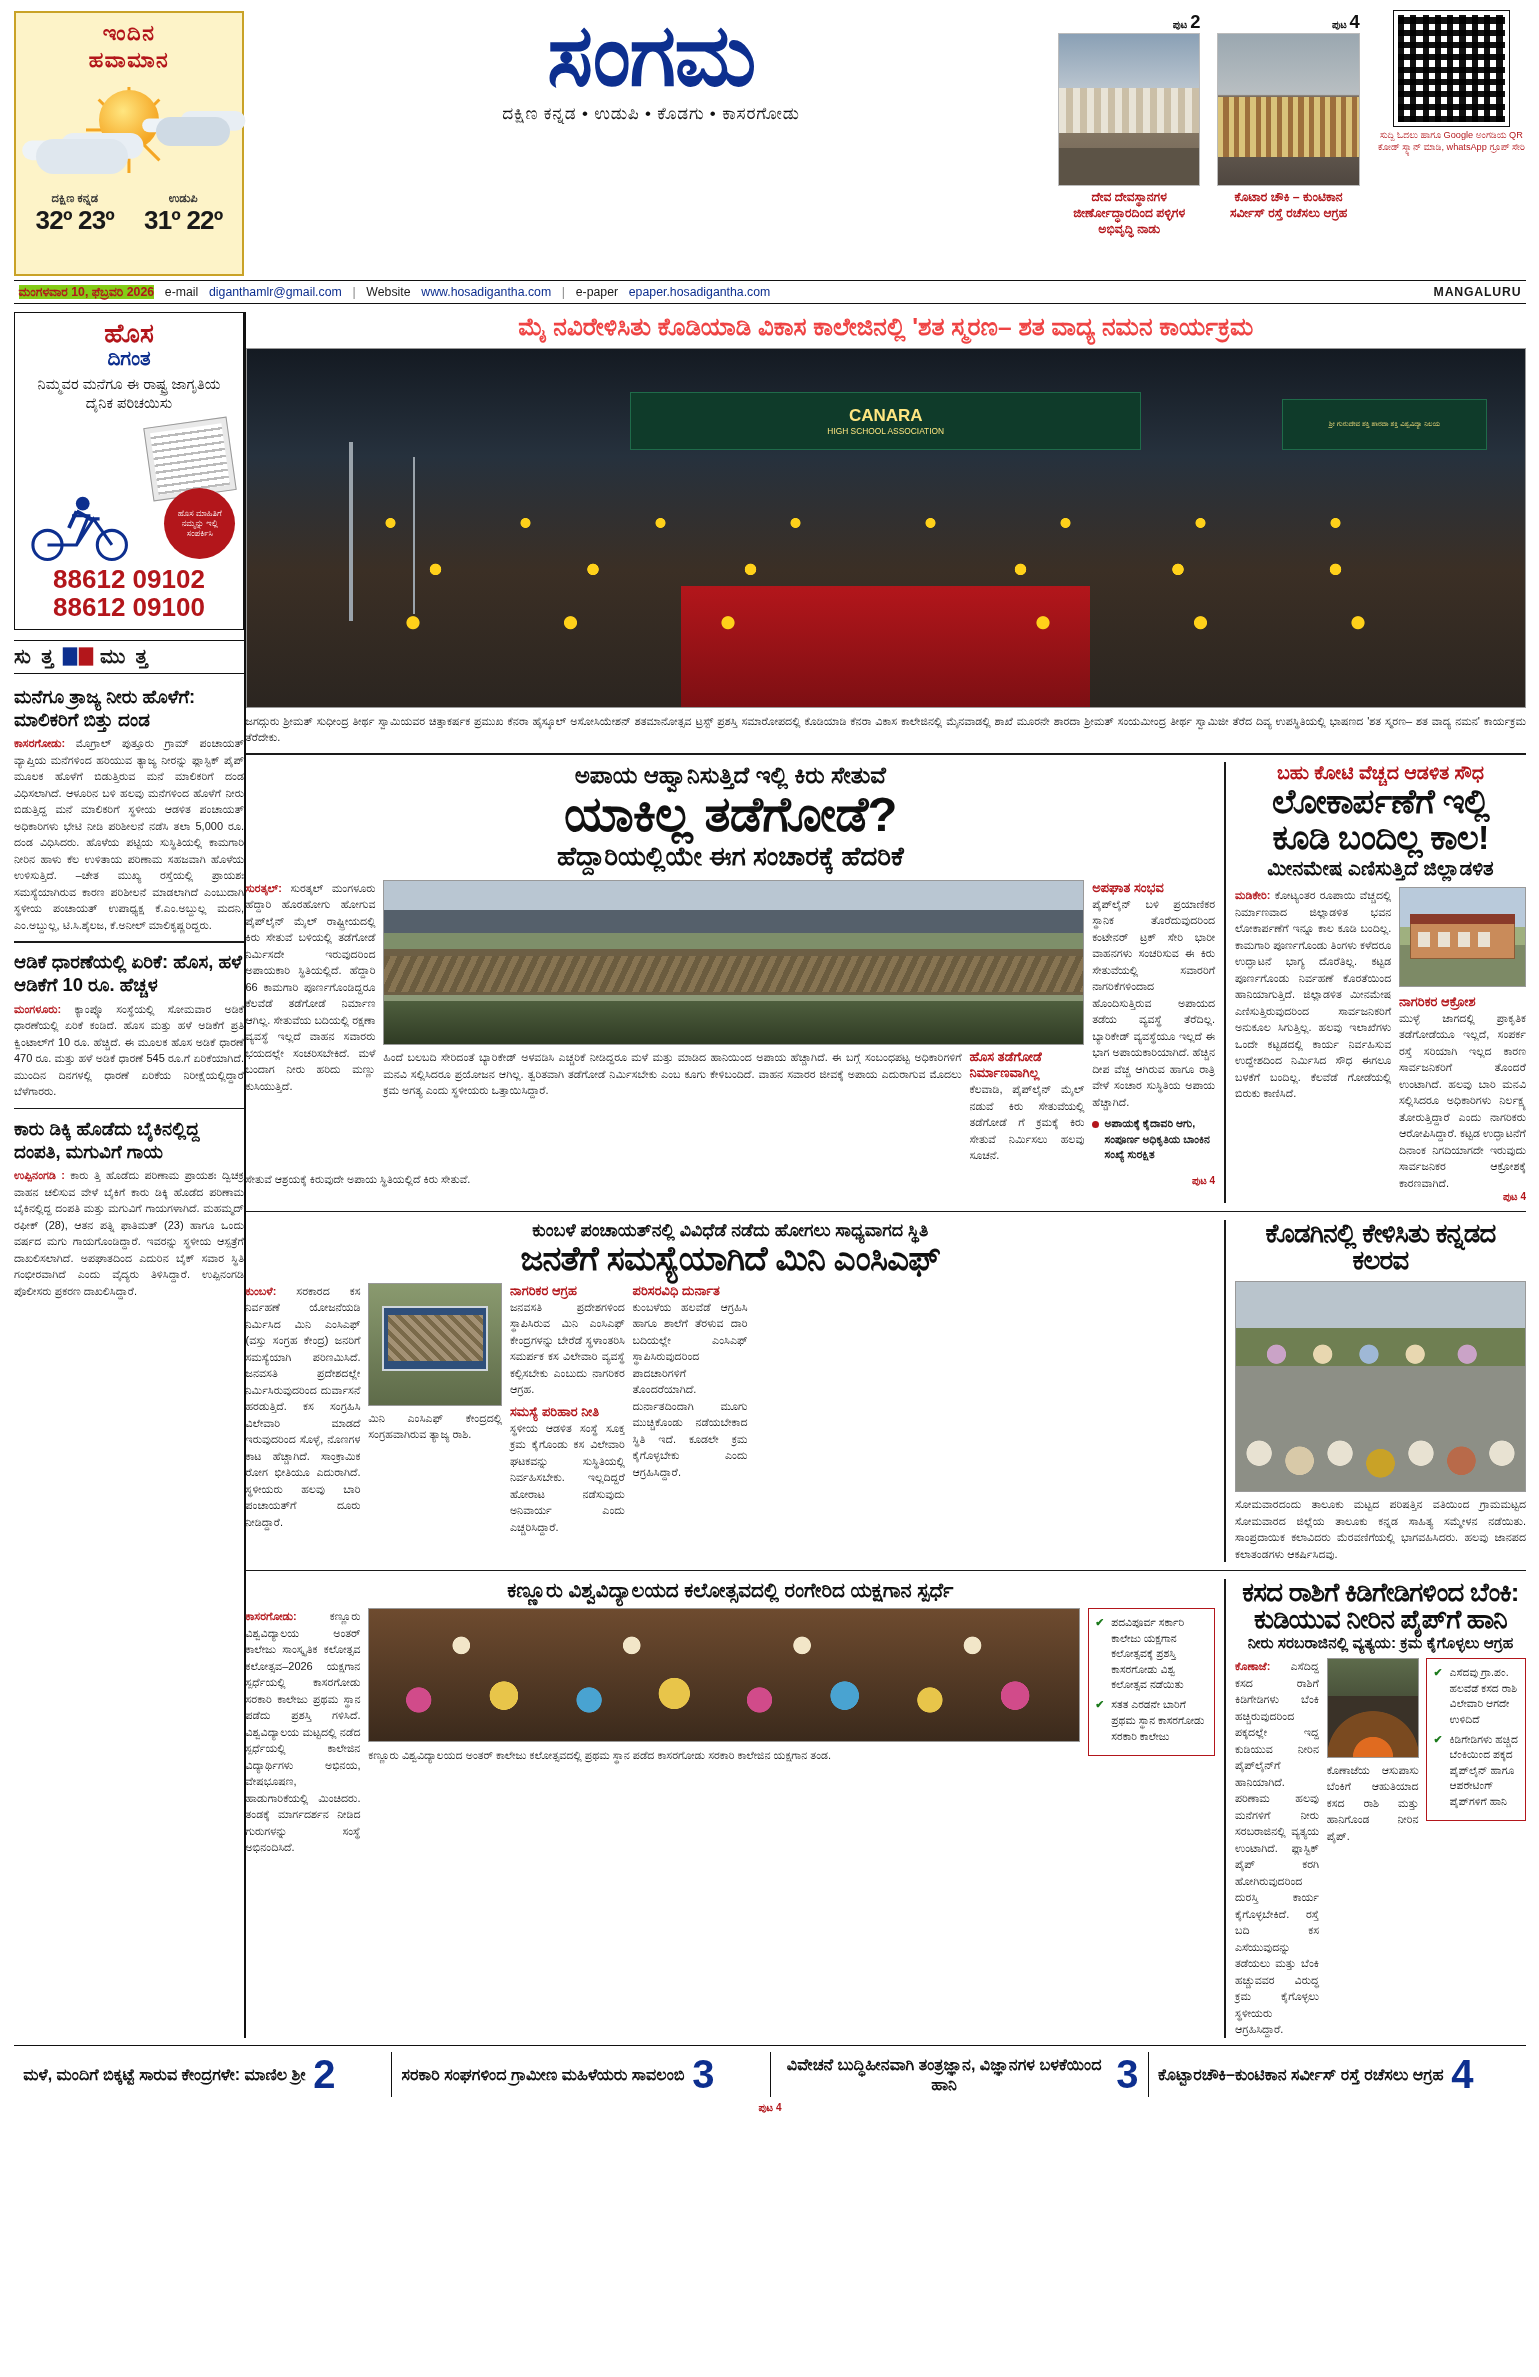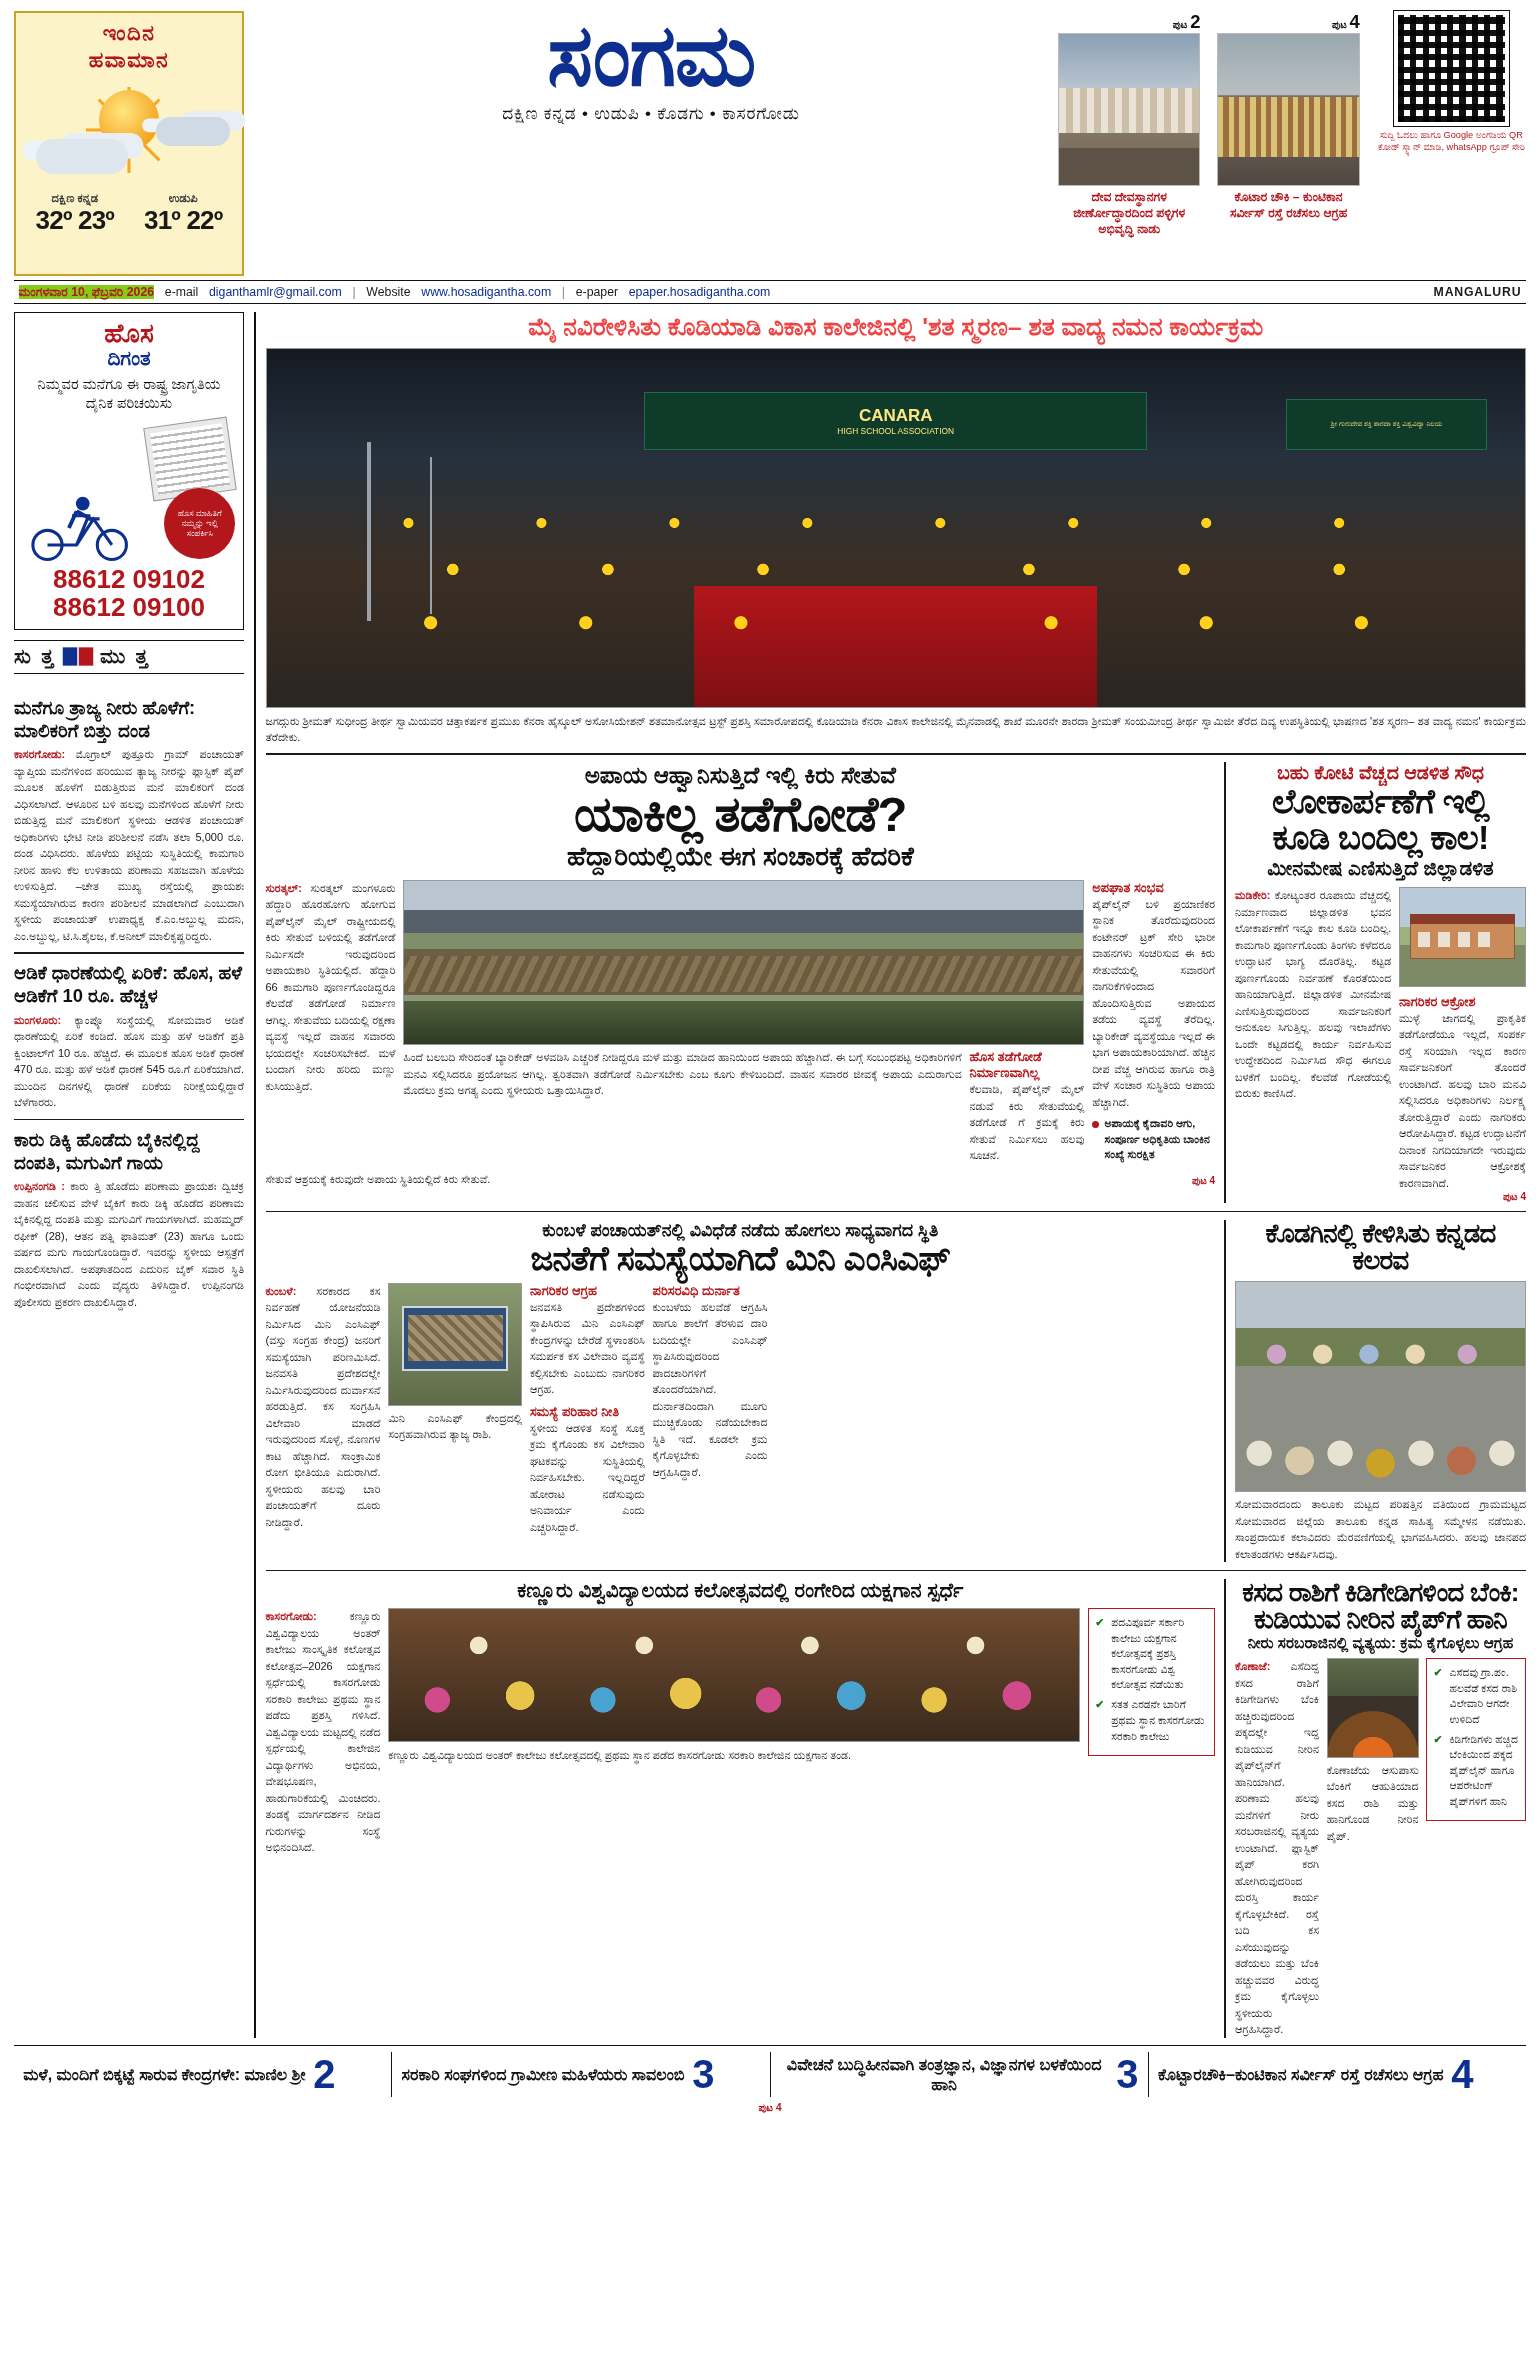--- a/index.html
+++ b/index.html
@@ -71,21 +71,21 @@
   .infobar {
     display:flex; align-items:center; gap:10.7px; border-top:1.5px solid #111; border-bottom:1.5px solid #111;
     padding:3.8px 4.6px; font-size:12.3px; margin-top:4.6px;
   }
   .infobar .date { background:#84cc16; color:#b3161b; font-weight:bold; }
   .infobar .sep { color:#888; }
   .infobar .mail { color:#0d2f8f; }
   .infobar .right { margin-left:auto; font-weight:bold; letter-spacing:0.8px; }
 
   
-  .content { display:flex; gap:10px; margin-top:7.7px; }
+  .content { display:flex; gap:0; margin-top:7.7px; }
   .left-col { width:230px; }
   .mid-col { flex:1; }
 
   
   .ad-box { border:1.5px solid #111; padding:7.7px; }
   .ad-title { font-size:26px; font-weight:bold; color:#b3161b; line-height:1.05; text-align:center; }
   .ad-title small { display:block; font-size:20px; color:#0d2f8f; }
   .ad-text { font-size:14.6px; line-height:1.35; text-align:center; margin-top:6.1px; color:#111; }
   .ad-art { height:146px; position:relative; margin-top:4.6px; }
   .cycle { position:absolute; left:3.1px; bottom:3.1px; width:115px; height:74px; }
@@ -236,21 +236,21 @@
 
       <div style="display:flex;align-items:center;gap:6.1px;margin-top:9.2px;border-top:1.5px solid #111;border-bottom:1.5px solid #111;padding:4.6px 0">
         <div style="font-size:20px;font-weight:bold;letter-spacing:2.3px">ಸು ತ್ತ</div>
         <svg width="32" height="23" viewBox="0 0 42 30">
           <rect x="1" y="3" width="19" height="24" fill="#0d2f8f"></rect>
           <rect x="22" y="3" width="19" height="24" fill="#b3161b"></rect>
         </svg>
         <div style="font-size:20px;font-weight:bold;letter-spacing:2.3px">ಮು ತ್ತ</div>
       </div>
 
-      <div style="margin-top:22px">
+      <div style="margin-top:11px">
         <div class="small-head">ಮನೆಗೂ ತ್ರಾಜ್ಯ ನೀರು ಹೊಳೆಗೆ: ಮಾಲಿಕರಿಗೆ ಬಿತ್ತು ದಂಡ</div>
         <div class="body-txt" style="margin-top:4.6px">
           <span class="bold hl-red">ಕಾಸರಗೋಡು:</span>
           <span>ಮೊಗ್ರಾಲ್ ಪುತ್ತೂರು ಗ್ರಾಮ್ ಪಂಚಾಯತ್ ವ್ಯಾಪ್ತಿಯ ಮನೆಗಳಿಂದ ಹರಿಯುವ ತ್ಯಾಜ್ಯ ನೀರನ್ನು ಪ್ಲಾಸ್ಟಿಕ್ ಪೈಪ್ ಮೂಲಕ ಹೊಳೆಗೆ ಬಿಡುತ್ತಿರುವ ಮನೆ ಮಾಲಿಕರಿಗೆ ದಂಡ ವಿಧಿಸಲಾಗಿದೆ. ಆಳೂರಿನ ಬಳಿ ಹಲವು ಮನೆಗಳಿಂದ ಹೊಳೆಗೆ ನೀರು ಬಿಡುತ್ತಿದ್ದ ಮನೆ ಮಾಲಿಕರಿಗೆ ಸ್ಥಳೀಯ ಆಡಳಿತ ಪಂಚಾಯತ್ ಅಧಿಕಾರಿಗಳು ಭೇಟಿ ನೀಡಿ ಪರಿಶೀಲನೆ ನಡೆಸಿ ತಲಾ 5,000 ರೂ. ದಂಡ ವಿಧಿಸಿದರು. ಹೊಳೆಯ ಪಟ್ಟಿಯ ಸುಸ್ಥಿತಿಯಲ್ಲಿ ಕಾಮಗಾರಿ ನೀರಿನ ಹಾಳು ಕೆಲ ಉಳಿತಾಯ ಪರಿಣಾಮ ಸಹಜವಾಗಿ ಹೊಳೆಯ ಉಳಿಸುತ್ತಿದೆ. –ಚೇತ ಮುಖ್ಯ ರಸ್ತೆಯಲ್ಲಿ ಪ್ರಾಯಶಃ ಸಮಸ್ಯೆಯಾಗಿರುವ ಕಾರಣ ಪರಿಶೀಲನೆ ಮಾಡಲಾಗಿದೆ ಎಂಬುದಾಗಿ ಸ್ಥಳೀಯ ಪಂಚಾಯತ್ ಉಪಾಧ್ಯಕ್ಷ ಕೆ.ಎಂ.ಅಬ್ದುಲ್ಲ ಮದನಿ, ಎಂ.ಅಬ್ದುಲ್ಲ, ಟಿ.ಸಿ.ಶೈಲಜ, ಕೆ.ಅನೀಲ್ ಮಾಲಿಕೃಷ್ಣರಿದ್ದರು.</span>
         </div>
       </div>
 
       <div class="rule-h" style="margin:7.7px 0"></div>
 
       <div>

